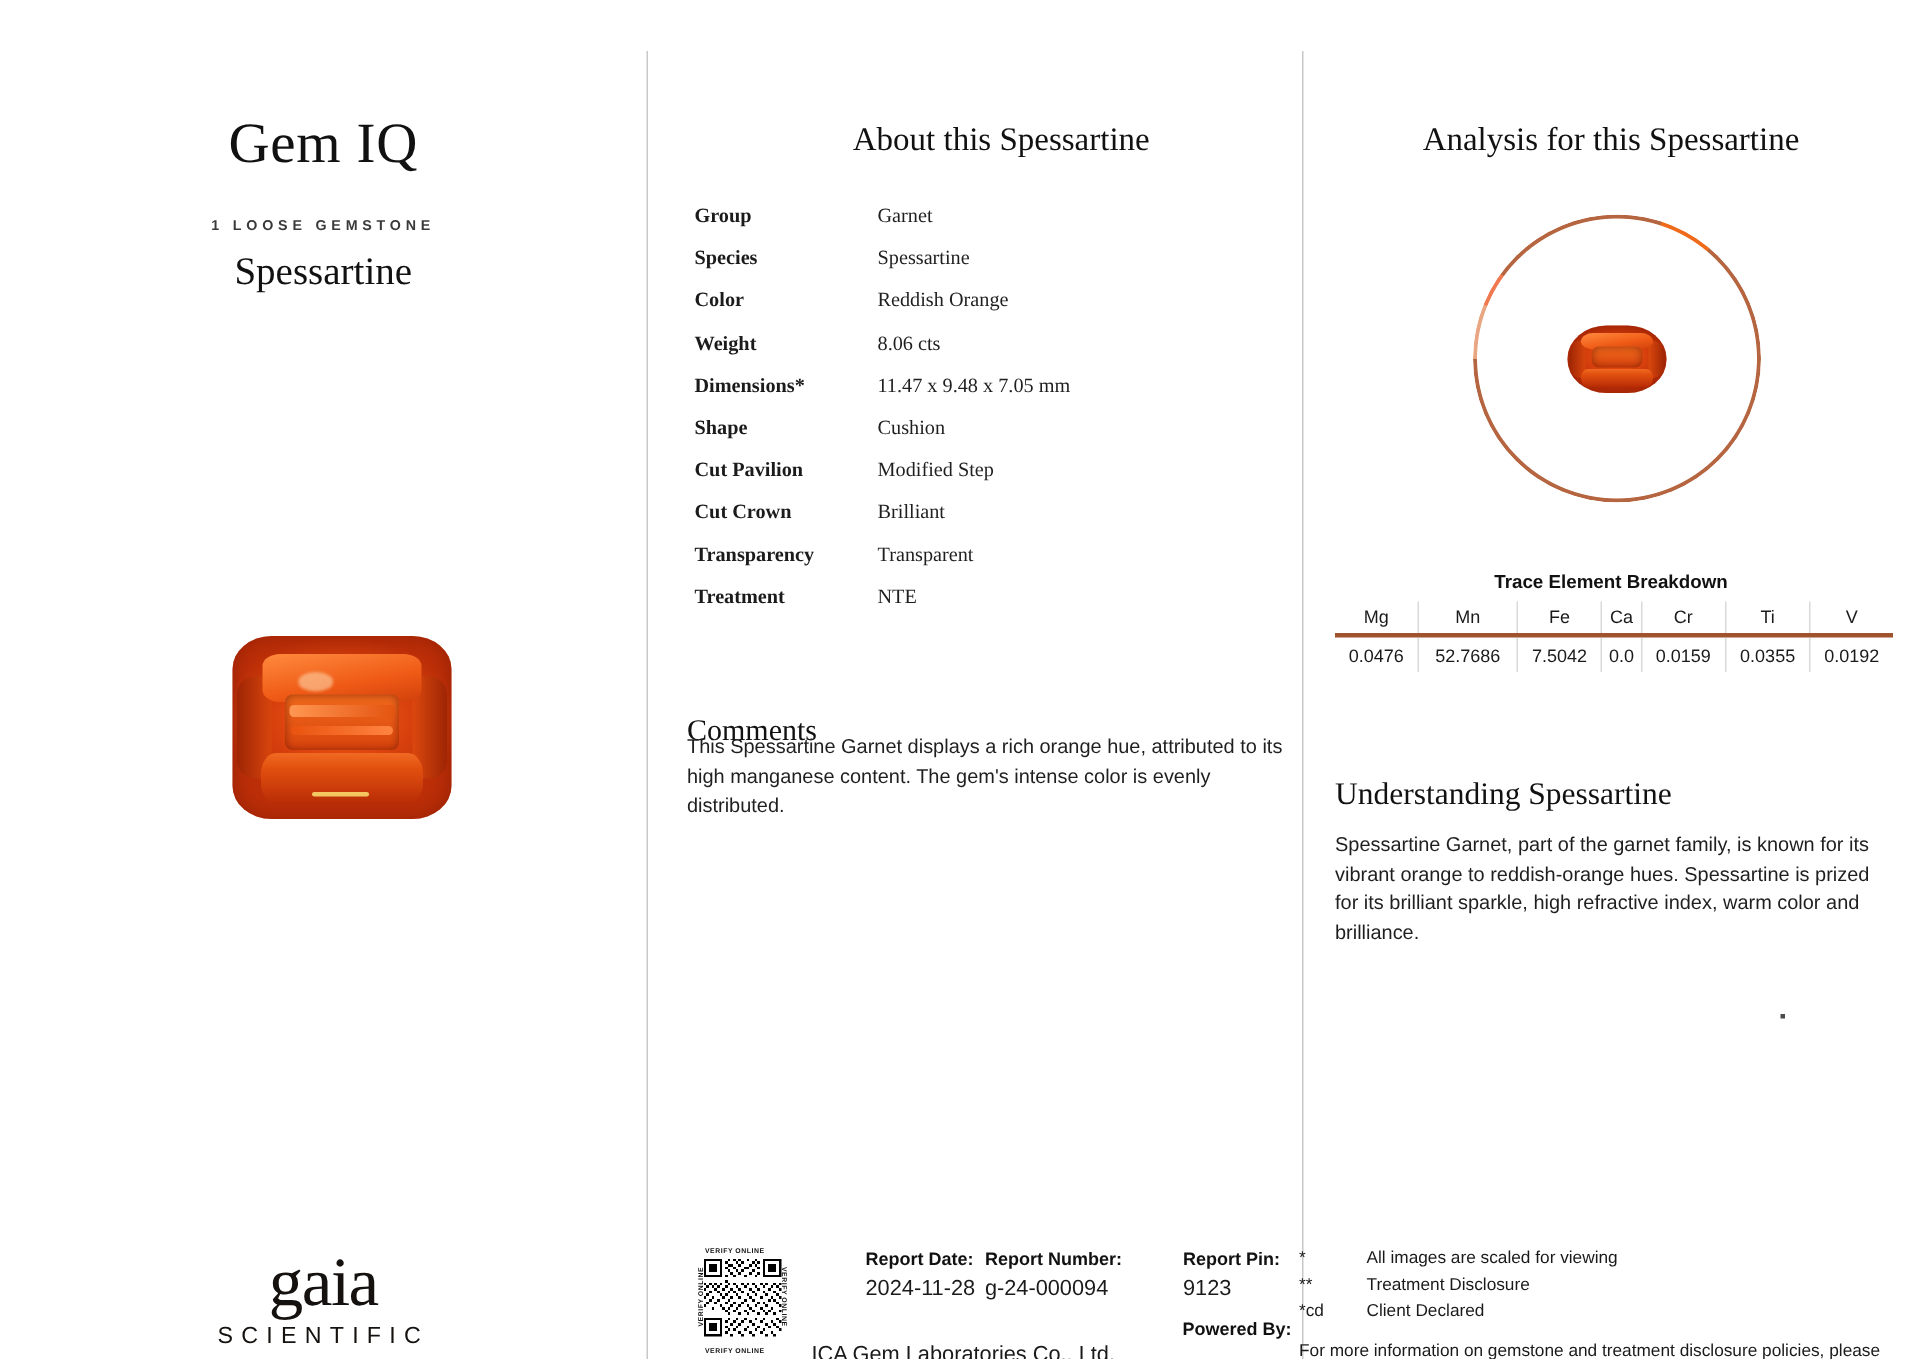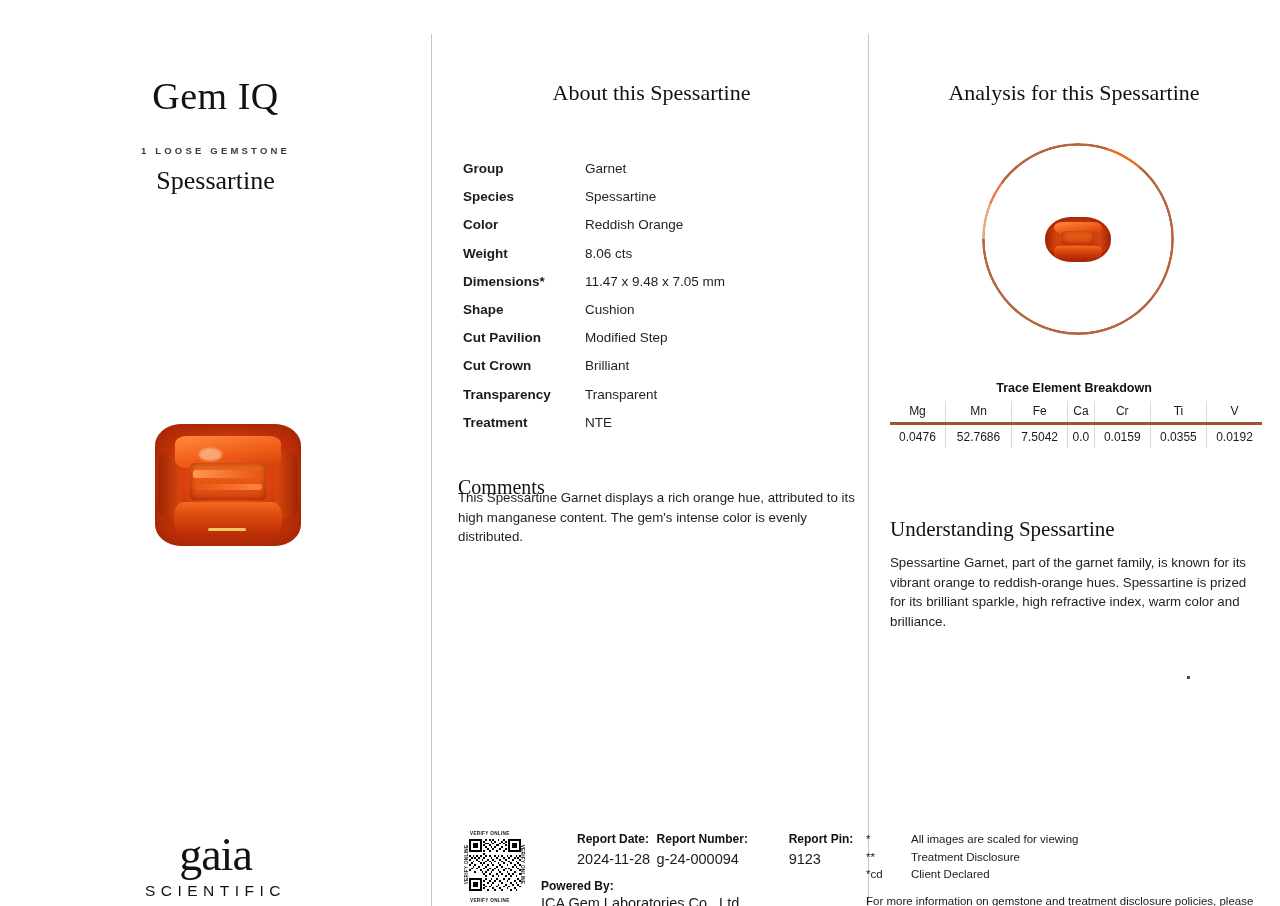--- a/index.html
+++ b/index.html
@@ -125,31 +125,32 @@
     font-family: "Liberation Sans", sans-serif;
     font-size: 15.5px;
     letter-spacing: 5.5px;
     color: #14110f;
     margin-top: 4px;
   }
 
   
   #about-heading {
     position: absolute;
-    left: 433px; top: 80px;
+    left: 449px; top: 80px;
     width: 437px;
     text-align: center;
     font-family: "Liberation Serif", serif;
     font-size: 22px;
     color: #111;
   }
   #properties {
     position: absolute;
-    left: 463px; top: 161px;
+    left: 463px; top: 136px;
     width: 390px;
+    font-family: Liberation Serif, serif;
   }
   .prop-row {
     display: flex;
     height: 28.2px;
     align-items: flex-start;
     font-size: 13.5px;
   }
   .prop-label {
     width: 122px;
     font-weight: 700;
@@ -217,20 +218,21 @@
   .meta-value {
     font-size: 14.5px;
     color: #1a1a1a;
     line-height: 22px;
   }
   #powered-by-label {
     margin-top: 9px;
     font-size: 12px;
     font-weight: 700;
     color: #111;
+    text-align: right;
   }
   #powered-by-value {
     font-size: 14.5px;
     color: #1a1a1a;
     line-height: 21px;
   }
 
   
   #analysis-heading {
     position: absolute;

